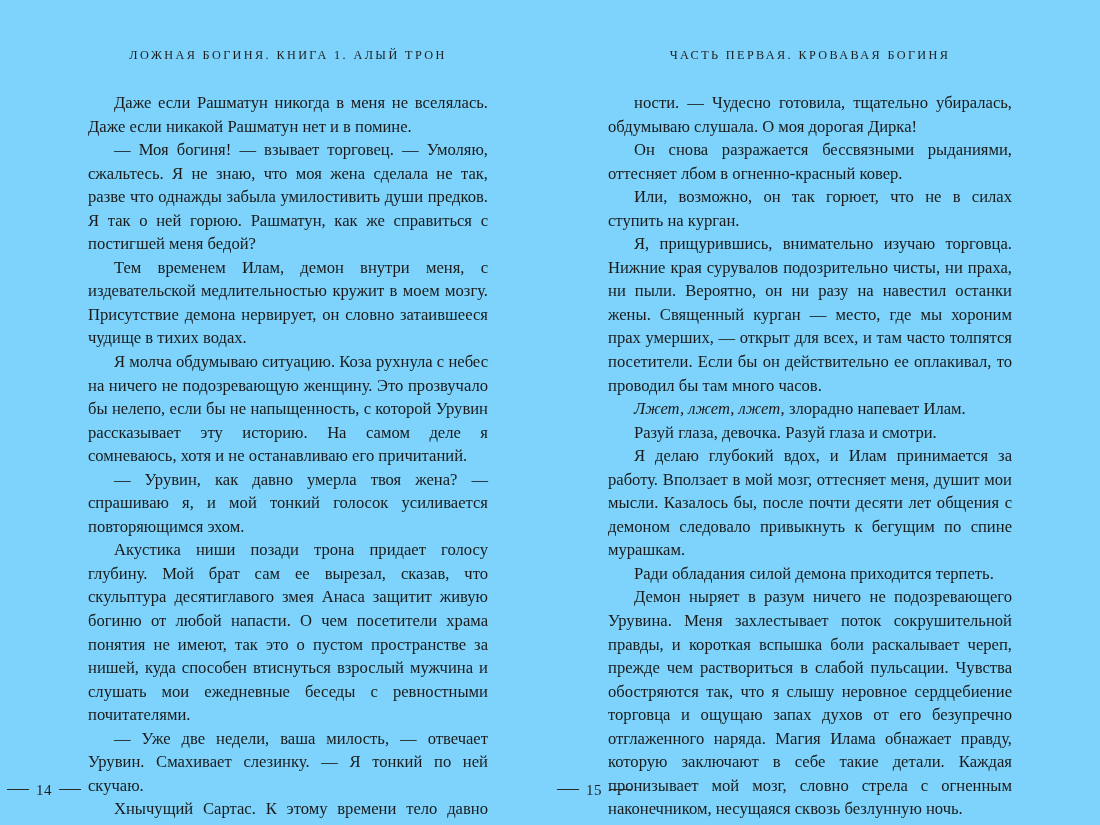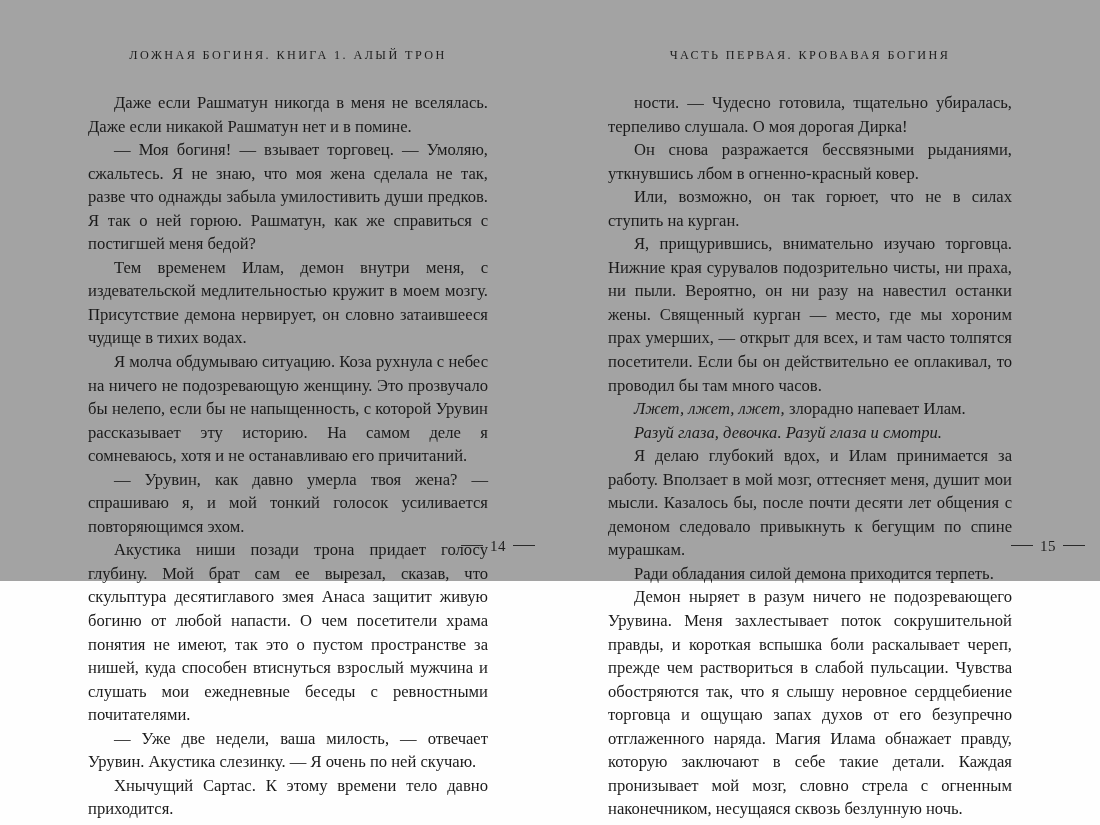--- a/index.html
+++ b/index.html
@@ -20,23 +20,23 @@
     width: 1100px;
     height: 825px;
     background: #fefefe;
     display: flex;
     box-sizing: border-box;
   }
 
   .page {
     position: relative;
     width: 550px;
-    height: 581px;
+    height: 825px;
     box-sizing: border-box;
-    background: #a3a3a3;
+    background: #7dd3fc;
   }
 
   .page-left  { padding: 48px 62px 0 88px; }
   .page-right { padding: 48px 88px 12px 58px; }
 
   .running-head {
     text-align: center;
     font-size: 12.2px;
     letter-spacing: 2.4px;
     text-transform: uppercase;
@@ -58,29 +58,28 @@
 
   .column p {
     margin: 0;
     text-indent: 26px;
     text-align: justify;
   }
   .column p:last-of-type {
     text-align: justify;
   }
   .column p.ital {
-    font-style: italic;
   }
 
   .folio {
     position: absolute;
     left: 0;
-    right: 8px;
+    right: 16px;
     bottom: 26px;
-    text-align: right;
+    text-align: left;
     font-size: 15px;
     color: #1d1d1d;
     letter-spacing: 0.5px;
   }
   .folio .rule {
     display: inline-block;
     width: 22px;
     height: 0;
     border-top: 1.6px solid #2a2a2a;
     vertical-align: middle;
@@ -100,35 +99,35 @@
 
   <div class="page page-left">
     <div class="running-head">ЛОЖНАЯ БОГИНЯ. КНИГА 1. АЛЫЙ ТРОН</div>
     <div class="column">
       <p>Даже если Рашматун никогда в меня не вселялась. Даже если никакой Рашматун нет и в помине.</p>
       <p>— Моя богиня! — взывает торговец. — Умоляю, сжальтесь. Я не знаю, что моя жена сделала не так, разве что однажды забыла умилостивить души предков. Я так о ней горюю. Рашматун, как же справиться с постигшей меня бедой?</p>
       <p>Тем временем Илам, демон внутри меня, с издевательской медлительностью кружит в моем мозгу. Присутствие демона нервирует, он словно затаившееся чудище в тихих водах.</p>
       <p>Я молча обдумываю ситуацию. Коза рухнула с небес на ничего не подозревающую женщину. Это прозвучало бы нелепо, если бы не напыщенность, с которой Урувин рассказывает эту историю. На самом деле я сомневаюсь, хотя и не останавливаю его причитаний.</p>
       <p>— Урувин, как давно умерла твоя жена? — спрашиваю я, и мой тонкий голосок усиливается повторяющимся эхом.</p>
       <p>Акустика ниши позади трона придает голосу глубину. Мой брат сам ее вырезал, сказав, что скульптура десятиглавого змея Анаса защитит живую богиню от любой напасти. О чем посетители храма понятия не имеют, так это о пустом пространстве за нишей, куда способен втиснуться взрослый мужчина и слушать мои ежедневные беседы с ревностными почитателями.</p>
-      <p>— Уже две недели, ваша милость, — отвечает Урувин. Акустика слезинку. — Я очень по ней скучаю.</p>
+      <p>— Уже две недели, ваша милость, — отвечает Урувин. Смахивает слезинку. — Я тонкий по ней скучаю.</p>
       <p>Хнычущий Сартас. К этому времени тело давно приходится.</p>
       <p>— Скажи, — мягко спрашиваю я, — она была хорошей женой?</p>
 
     </div>
     <div class="folio">
       <span class="rule"></span><span class="num">14</span><span class="rule"></span>
     </div>
   </div>
 
   <div class="page page-right">
     <div class="running-head">ЧАСТЬ ПЕРВАЯ. КРОВАВАЯ БОГИНЯ</div>
     <div class="column">
-      <p>ности. — Чудесно готовила, тщательно убиралась, терпеливо слушала. О моя дорогая Дирка!</p>
-      <p>Он снова разражается бессвязными рыданиями, уткнувшись лбом в огненно-красный ковер.</p>
+      <p>ности. — Чудесно готовила, тщательно убиралась, обдумываю слушала. О моя дорогая Дирка!</p>
+      <p>Он снова разражается бессвязными рыданиями, оттесняет лбом в огненно-красный ковер.</p>
       <p>Или, возможно, он так горюет, что не в силах ступить на курган.</p>
       <p>Я, прищурившись, внимательно изучаю торговца. Нижние края сурувалов подозрительно чисты, ни праха, ни пыли. Вероятно, он ни разу на навестил останки жены. Священный курган — место, где мы хороним прах умерших, — открыт для всех, и там часто толпятся посетители. Если бы он действительно ее оплакивал, то проводил бы там много часов.</p>
       <p>
         <em>Лжет, лжет, лжет,</em><span> злорадно напевает Илам.</span>
       </p>
       <p class="ital">Разуй глаза, девочка. Разуй глаза и смотри.</p>
       <p>Я делаю глубокий вдох, и Илам принимается за работу. Вползает в мой мозг, оттесняет меня, душит мои мысли. Казалось бы, после почти десяти лет общения с демоном следовало привыкнуть к бегущим по спине мурашкам.</p>
       <p>Ради обладания силой демона приходится терпеть.</p>
       <p>Демон ныряет в разум ничего не подозревающего Урувина. Меня захлестывает поток сокрушительной правды, и короткая вспышка боли раскалывает череп, прежде чем раствориться в слабой пульсации. Чувства обостряются так, что я слышу неровное сердцебиение торговца и ощущаю запах духов от его безупречно отглаженного наряда. Магия Илама обнажает правду, которую заключают в себе такие детали. Каждая пронизывает мой мозг, словно стрела с огненным наконечником, несущаяся сквозь безлунную ночь.</p>
 

